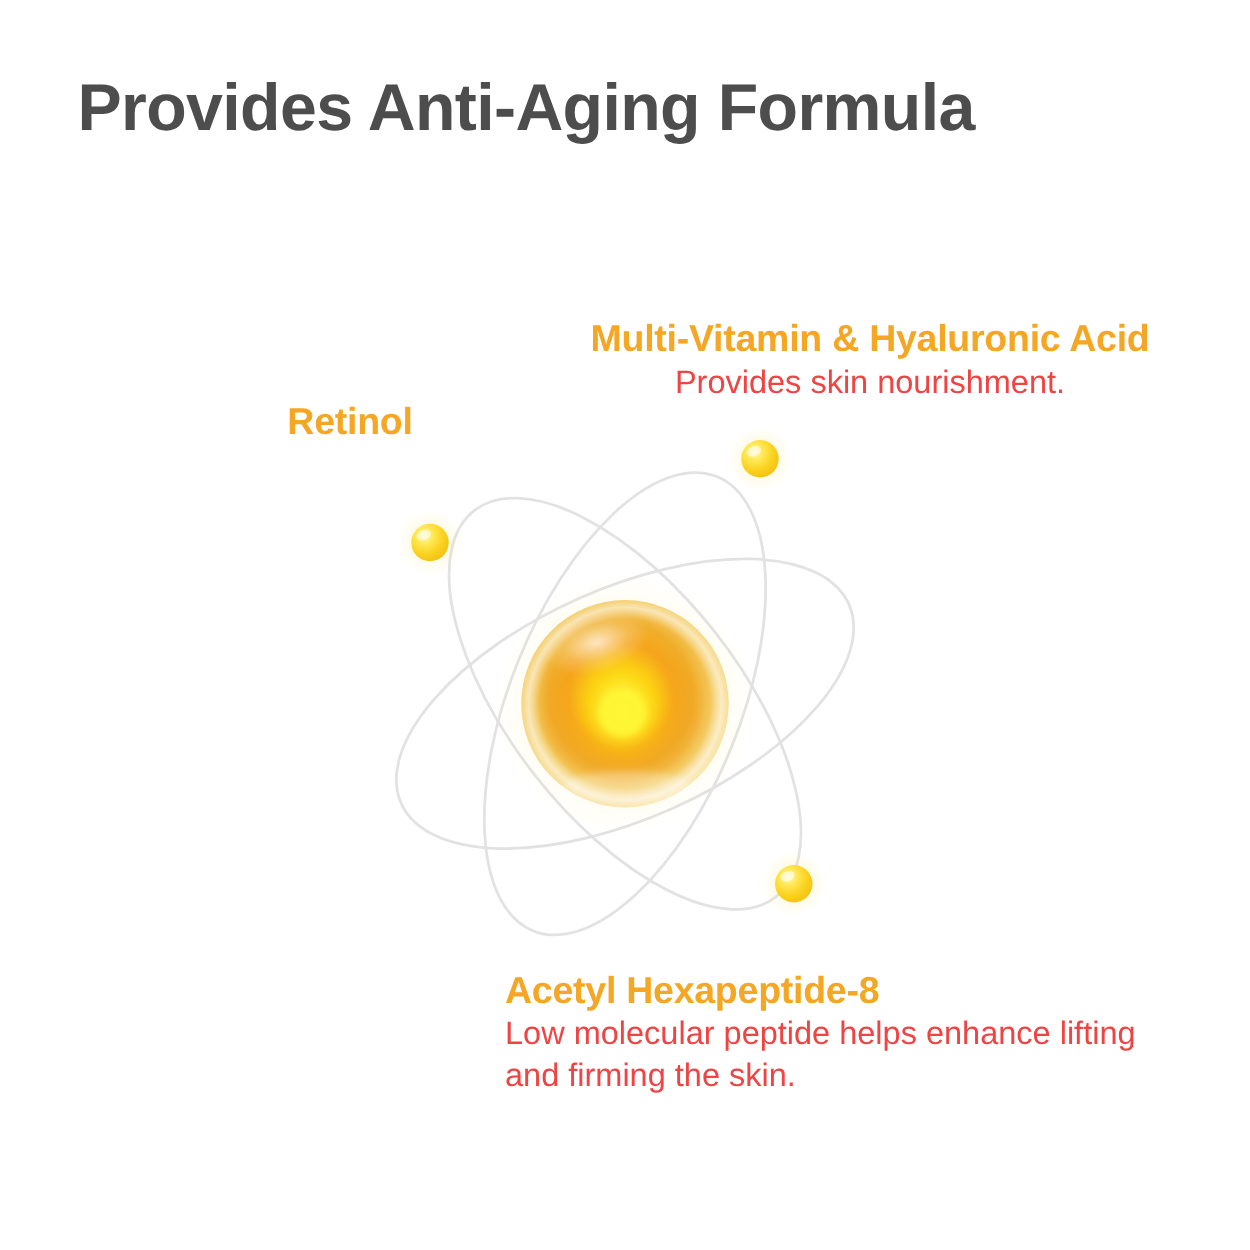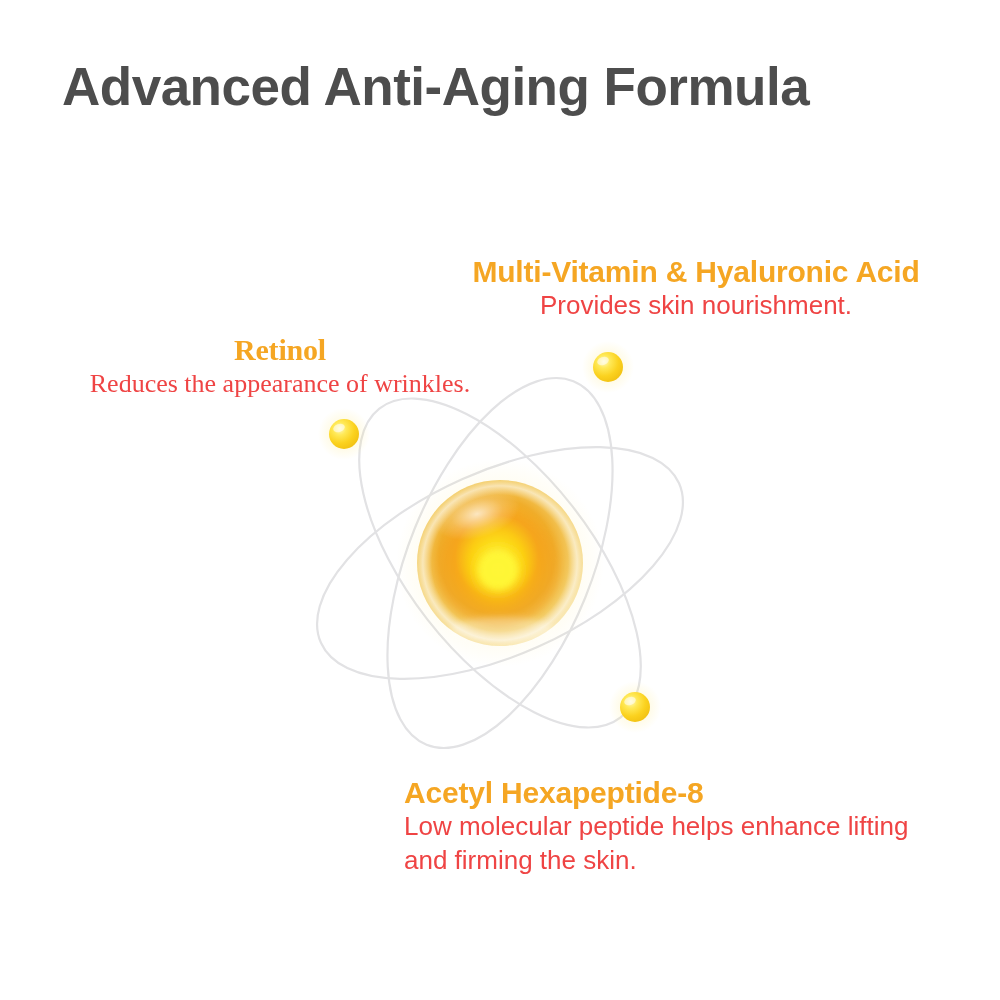--- a/index.html
+++ b/index.html
@@ -45,24 +45,23 @@
   }
 
   
   #callout-multivitamin {
     left:408px; top:254px;
     width:576px;
     text-align:center;
   }
   
   #callout-retinol {
-    left:22px; top:332px;
+    left:22px; top:320px;
     width:516px;
     text-align:center;
-    font-family:Liberation Serif, serif;
   }
   
   #callout-acetyl {
     left:404px; top:755px;
     width:528px;
     margin-top:20px;
   }
   #callout-acetyl .callout-desc { white-space:normal; }
 
   
@@ -71,21 +70,21 @@
     left:230px; top:300px;
     width:540px; height:540px;
   }
   #atom-svg { display:block; width:540px; height:540px; }
 </style>
 </head>
 <body>
 
 <div id="page">
 
-  <div id="page-title">Advanced Anti-Aging Formula</div>
+  <div id="page-title">Provides Anti-Aging Formula</div>
 
   <div id="atom-graphic">
     <svg id="atom-svg" viewBox="0 0 540 540" xmlns="http://www.w3.org/2000/svg">
       <defs>
         <radialGradient id="gradNucleus" cx="48%" cy="46%" r="56%">
           <stop offset="0%" stop-color="#ffff66"></stop>
           <stop offset="14%" stop-color="#fff32a"></stop>
           <stop offset="28%" stop-color="#ffd915"></stop>
           <stop offset="45%" stop-color="#f8a81c"></stop>
           <stop offset="62%" stop-color="#f0ad2a"></stop>
@@ -169,21 +168,20 @@
     </svg>
   </div>
 
   <div class="callout" id="callout-multivitamin">
     <div class="callout-heading">Multi-Vitamin &amp; Hyaluronic Acid</div>
     <div class="callout-desc">Provides skin nourishment.</div>
   </div>
 
   <div class="callout" id="callout-retinol">
     <div class="callout-heading">Retinol</div>
-    <div class="callout-desc">Reduces the appearance of wrinkles.</div>
   </div>
 
   <div class="callout" id="callout-acetyl">
     <div class="callout-heading">Acetyl Hexapeptide-8</div>
     <div class="callout-desc">Low molecular peptide helps enhance lifting and firming the skin.</div>
   </div>
 
 </div>
 
 </body></html>

